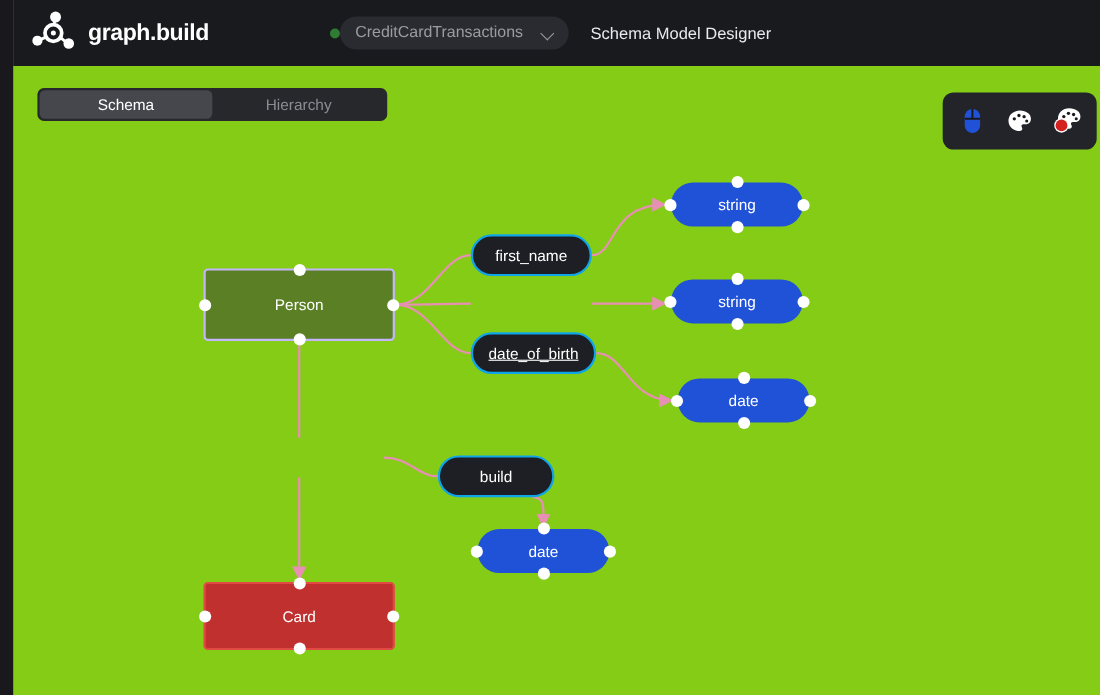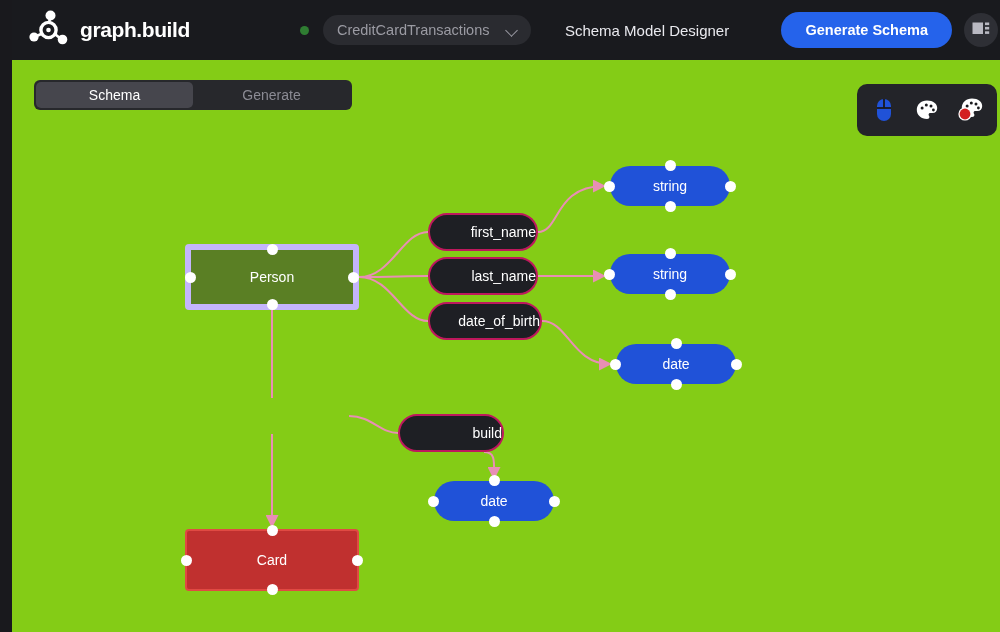--- a/index.html
+++ b/index.html
@@ -19,21 +19,21 @@
     display: flex; align-items: center;
   }
   .brand { display: flex; align-items: center; gap: 10px; margin-left: 16px; }
   .logo-svg { width: 42px; height: 40px; display: block; }
   .brand-name {
     font-size: 21px; font-weight: bold; color: #ffffff;
     letter-spacing: -0.4px;
   }
 
   .header-center {
-    display: flex; align-items: center; gap: 14px;
+    display: flex; align-items: center; 
     margin-left: 110px;
   }
   .status-dot {
     width: 9px; height: 9px; border-radius: 50%;
     background: #2f7d32;
   }
   .project-select {
     display: flex; align-items: center; justify-content: space-between;
     gap: 10px;
     height: 30px; min-width: 208px; padding: 0 12px 0 14px;
@@ -97,26 +97,25 @@
   .canvas { position: absolute; left: 0; top: 130px; width: 1000px; height: 502px; }
   .edges { position: absolute; left: 0; top: 0; width: 1000px; height: 502px; }
 
   .node {
     position: absolute;
     display: flex; align-items: center; justify-content: center;
     color: #ffffff; font-size: 14px;
     user-select: none; cursor: pointer;
   }
   .node-entity { border-radius: 4px; }
-  .node-entity.green { background: #5a7f24; border: 6px solid #c4b5fd; }
+  .node-entity.green { background: #5a7f24; border: 2px solid #c4b5fd; }
   .node-entity.red   { background: #c0302f; border: 2px solid #e04a43; text-align: center; }
   .node-prop {
-    background: #1e1f24; border: 2px solid #be185d;
+    background: #1e1f24; border: 2px solid #0ea5e9;
     border-radius: 22px;
-    justify-content: flex-end;
   }
   .node-prop.rect { border-radius: 10px; }
   .node-type {
     background: #2052d8; border-radius: 30px;
   }
 
   .port {
     position: absolute; width: 11px; height: 11px; border-radius: 50%;
     background: #ffffff; cursor: crosshair;
   }
@@ -150,38 +149,25 @@
 
     <div class="header-center">
       <span class="status-dot"></span>
       <div class="project-select">
         <span>CreditCardTransactions</span>
         <span class="chev"></span>
       </div>
       <span class="page-title">Schema Model Designer</span>
     </div>
 
-    <div class="header-right">
-      <button class="generate-btn">Generate Schema</button>
-      <div class="panel-btn">
-        <span>
-          <svg width="18" height="15" viewBox="0 0 18 15">
-            <rect x="0.5" y="1.5" width="10.5" height="11.5" fill="#b9b9c2"></rect>
-            <rect x="13" y="1.5" width="4.2" height="2.6" fill="#b9b9c2"></rect>
-            <rect x="13" y="5.9" width="4.2" height="2.6" fill="#b9b9c2"></rect>
-            <rect x="13" y="10.3" width="4.2" height="2.6" fill="#b9b9c2"></rect>
-          </svg>
-        </span>
-      </div>
-    </div>
   </div>
 
   <div class="tabs">
     <div class="tab active">Schema</div>
-    <div class="tab">Generate</div>
+    <div class="tab">Hierarchy</div>
   </div>
 
   <div class="toolbar">
     <div class="tool-icon">
       <svg width="22" height="26" viewBox="0 0 22 26">
         <rect x="4" y="2" width="14" height="22" rx="7" fill="#2052d8"></rect>
         <line x1="11" y1="2" x2="11" y2="11" stroke="#19191d" stroke-width="1.8"></line>
         <line x1="4" y1="11" x2="18" y2="11" stroke="#19191d" stroke-width="1.8"></line>
       </svg>
     </div>
@@ -251,25 +237,22 @@
       <span class="port p-r"></span>
       <span class="port p-t"></span>
       <span class="port p-b"></span>
     </div>
 
 
     <div class="node node-prop" style="left:416px; top:83px; width:110px; height:38px;">
       <span>first_name</span>
     </div>
 
-    <div class="node node-prop" style="left:416px; top:127px; width:110px; height:38px;">
-      <span>last_name</span>
-    </div>
-
-    <div class="node node-prop" style="left:416px; top:172px; width:114px; height:38px;">
+
+    <div class="node node-prop" style="left:416px; top:172px; width:114px; height:38px;text-decoration:underline;">
       <span>date_of_birth</span>
     </div>
 
     <div class="node node-prop" style="left:386px; top:284px; width:106px; height:38px;">
       <span>build</span>
     </div>
 
     <div class="node node-type" style="left:598px; top:36px; width:120px; height:40px;">
       <span>string</span>
       <span class="port p-l"></span>

